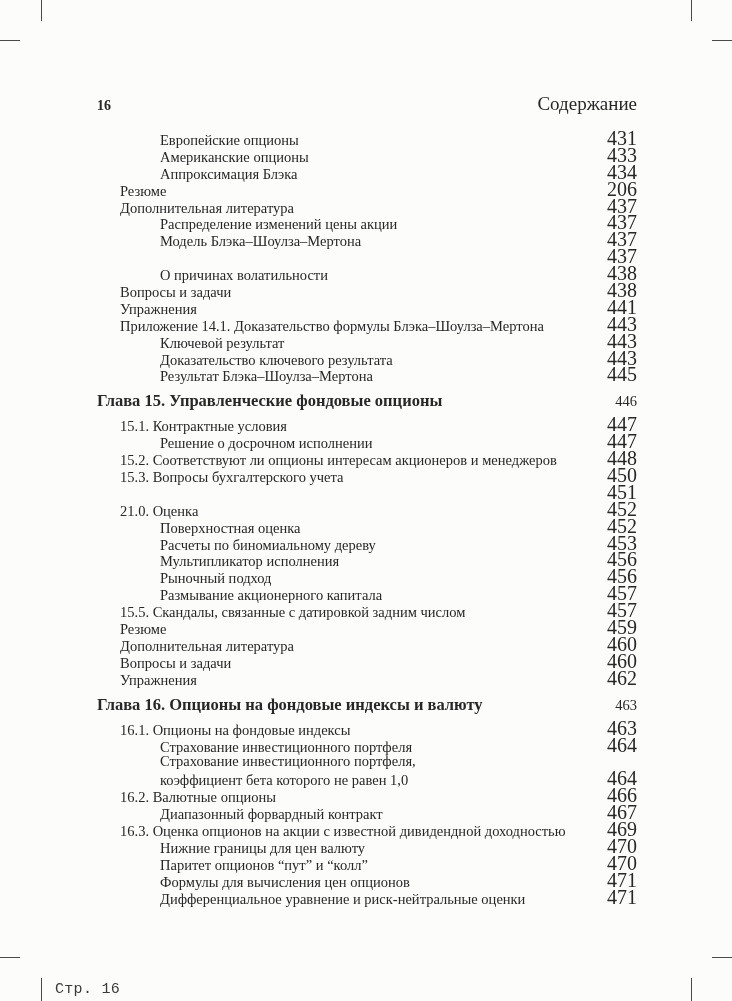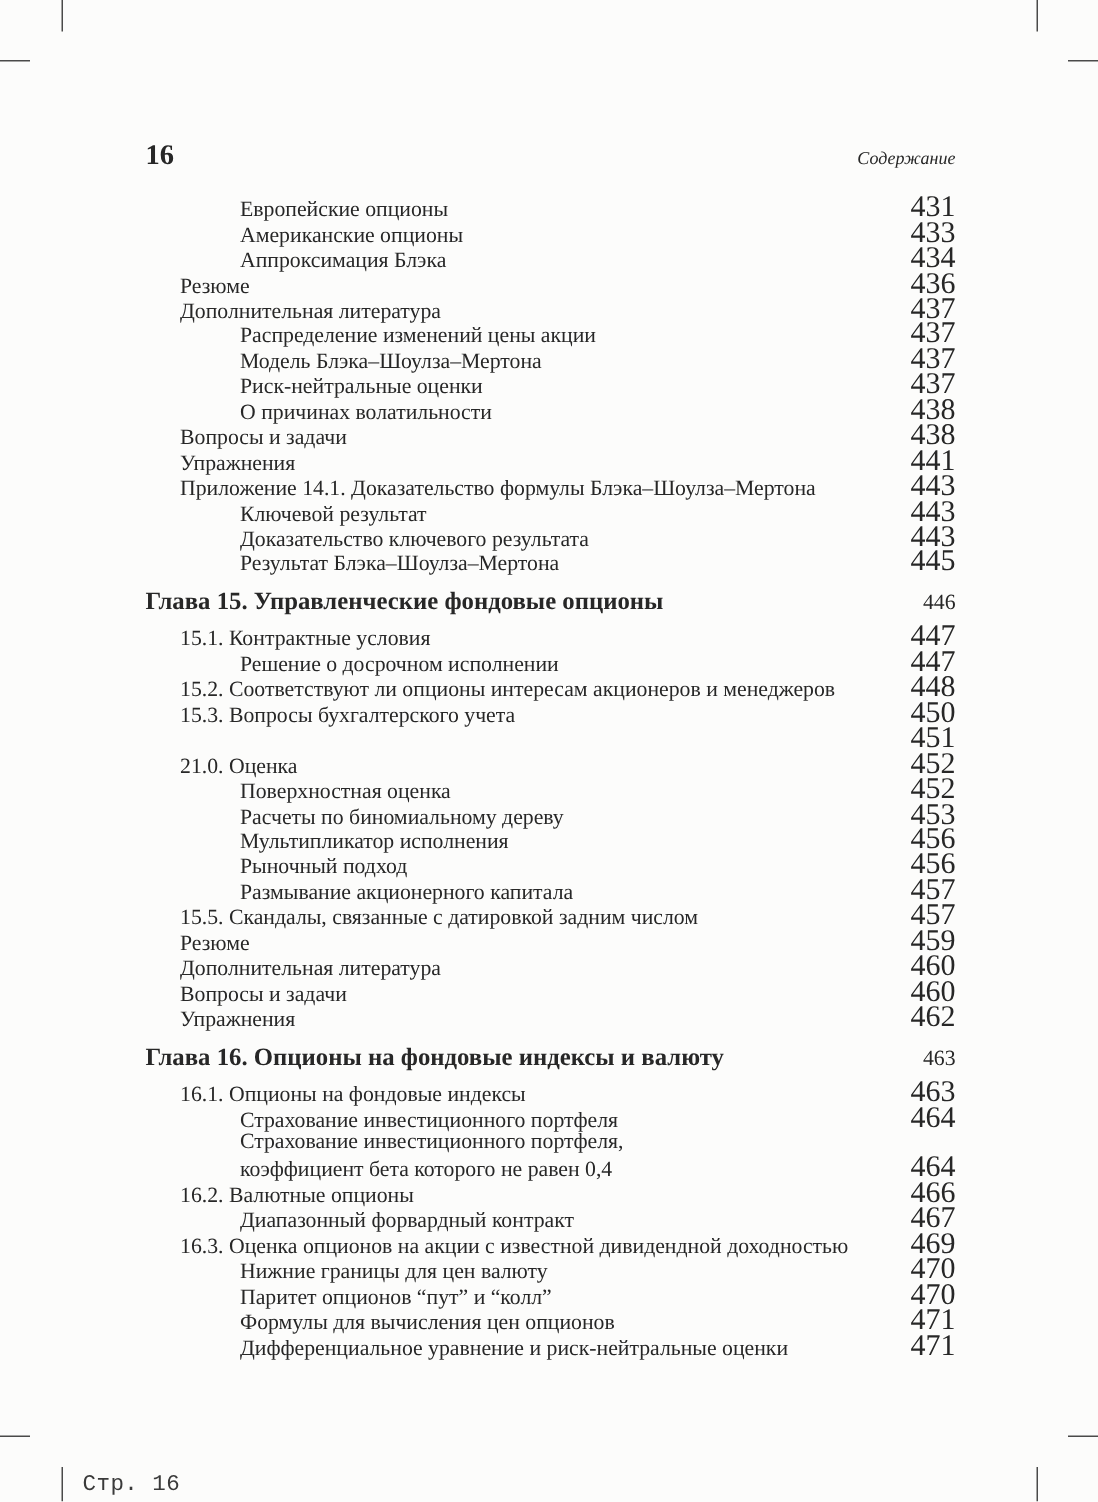--- a/index.html
+++ b/index.html
@@ -20,22 +20,22 @@
   .cm-bl-h{left:0;top:957px;width:20px;height:1px;}
   .cm-bl-v{left:41px;top:978px;width:1px;height:23px;}
   .cm-br-h{left:712px;top:957px;width:20px;height:1px;}
   .cm-br-v{left:691px;top:978px;width:1px;height:23px;}
 
   
   .runhead{
     position:absolute;left:97px;top:93px;width:540px;
     display:flex;justify-content:space-between;align-items:baseline;
   }
-  .runhead .folio{font-weight:bold;font-size:19px;}
-  .runhead .rtitle{font-style:italic;font-size:12px;}
+  .runhead .folio{font-weight:bold;font-size:14px;}
+  .runhead .rtitle{font-size:19px;}
 
   
   .toc{
     position:absolute;left:97px;top:130px;width:540px;
   }
   .row{
     display:flex;align-items:baseline;
     height:16.9px;line-height:16.9px;
     font-size:14.5px;
     white-space:nowrap;
@@ -87,39 +87,38 @@
       <span class="pg">433</span>
     </div>
     <div class="row lvl-sub">
       <span class="t">Аппроксимация Блэка</span>
       <span class="fill"></span>
       <span class="pg">434</span>
     </div>
     <div class="row lvl-section">
       <span class="t">Резюме</span>
       <span class="fill"></span>
-      <span class="pg">436</span>
+      <span class="pg">206</span>
     </div>
     <div class="row lvl-section">
       <span class="t">Дополнительная литература</span>
       <span class="fill"></span>
       <span class="pg">437</span>
     </div>
     <div class="row lvl-sub">
       <span class="t">Распределение изменений цены акции</span>
       <span class="fill"></span>
       <span class="pg">437</span>
     </div>
     <div class="row lvl-sub">
       <span class="t">Модель Блэка–Шоулза–Мертона</span>
       <span class="fill"></span>
       <span class="pg">437</span>
     </div>
     <div class="row lvl-sub">
-      <span class="t">Риск-нейтральные оценки</span>
       <span class="fill"></span>
       <span class="pg">437</span>
     </div>
     <div class="row lvl-sub">
       <span class="t">О причинах волатильности</span>
       <span class="fill"></span>
       <span class="pg">438</span>
     </div>
     <div class="row lvl-section">
       <span class="t">Вопросы и задачи</span>
@@ -249,21 +248,21 @@
       <span class="t">Страхование инвестиционного портфеля</span>
       <span class="fill"></span>
       <span class="pg">464</span>
     </div>
     <div class="row lvl-sub">
       <span class="t">Страхование инвестиционного портфеля,</span>
       <span class="fill"></span>
       <span class="pg"></span>
     </div>
     <div class="row lvl-sub">
-      <span class="t">коэффициент бета которого не равен 0,4</span>
+      <span class="t">коэффициент бета которого не равен 1,0</span>
       <span class="fill"></span>
       <span class="pg">464</span>
     </div>
     <div class="row lvl-section">
       <span class="t">16.2. Валютные опционы</span>
       <span class="fill"></span>
       <span class="pg">466</span>
     </div>
     <div class="row lvl-sub">
       <span class="t">Диапазонный форвардный контракт</span>

